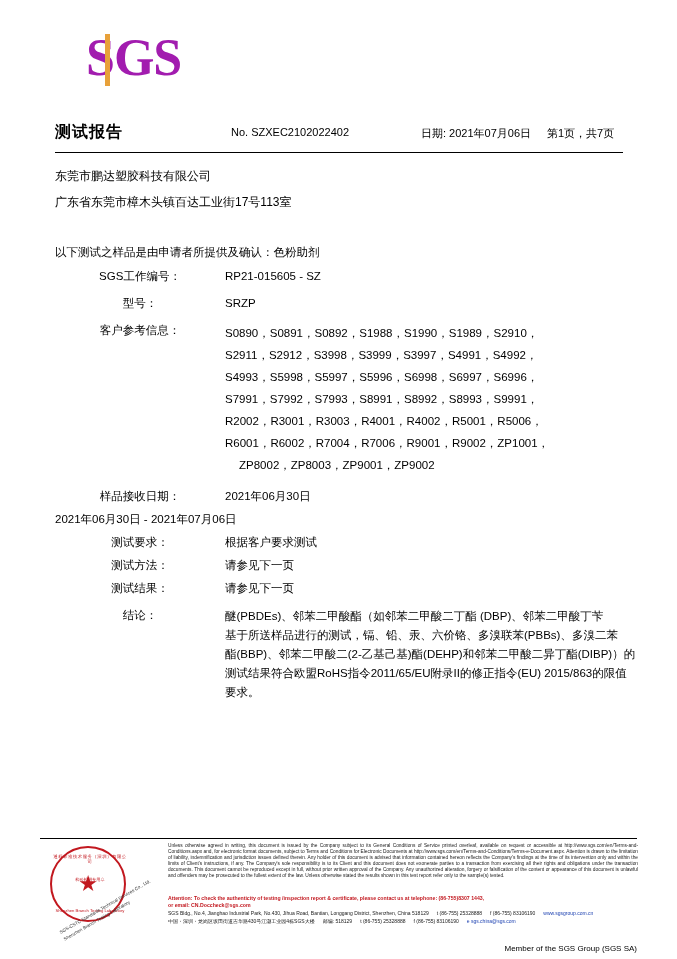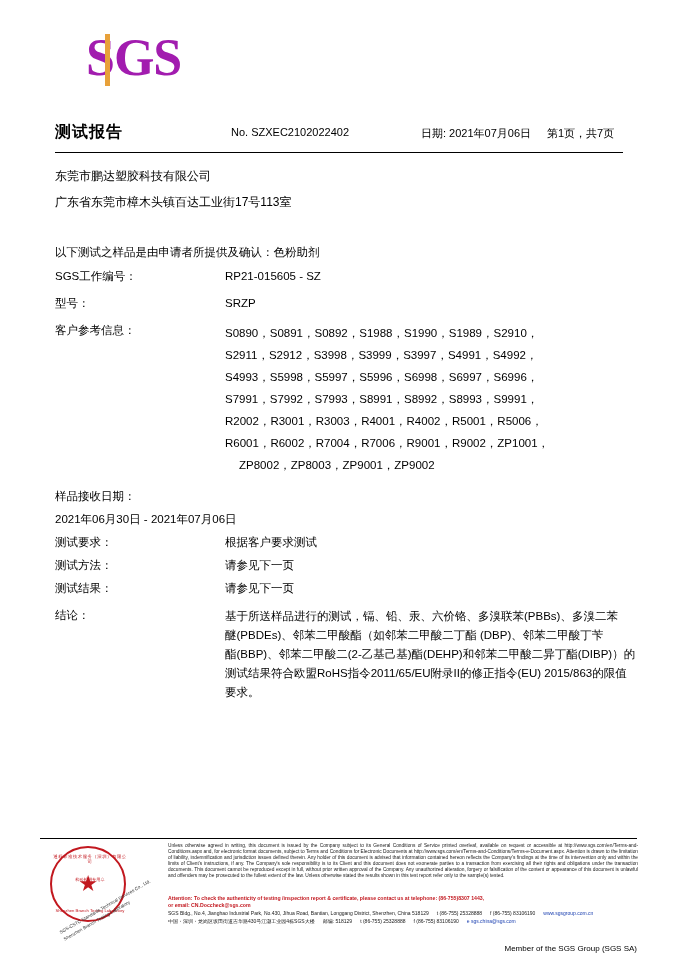--- a/index.html
+++ b/index.html
@@ -118,20 +118,21 @@
   }
   .frow {
     display: flex;
     align-items: flex-start;
     margin-bottom: 10px;
   }
   .flabel {
     width: 170px;
     flex: 0 0 170px;
     line-height: 17px;
+    text-align: center;
   }
   .fvalue {
     flex: 1;
     line-height: 17px;
   }
   .fvalue-lines div {
     line-height: 22px;
     white-space: pre;
   }
   .indent-1 { padding-left: 14px; }
@@ -304,20 +305,21 @@
         <div>S4993，S5998，S5997，S5996，S6998，S6997，S6996，</div>
         <div>S7991，S7992，S7993，S8991，S8992，S8993，S9991，</div>
         <div>R2002，R3001，R3003，R4001，R4002，R5001，R5006，</div>
         <div>R6001，R6002，R7004，R7006，R9001，R9002，ZP1001，</div>
         <div class="indent-1">ZP8002，ZP8003，ZP9001，ZP9002</div>
       </div>
     </div>
 
     <div class="frow tight" style="margin-top:12px;">
       <div class="flabel">样品接收日期：</div>
+      <div class="fvalue">2021年06月30日</div>
     </div>
 
     <div class="frow tight">
       <div class="fvalue">2021年06月30日 - 2021年07月06日</div>
     </div>
 
     <div class="frow tight">
       <div class="flabel">测试要求：</div>
       <div class="fvalue">根据客户要求测试</div>
     </div>
@@ -328,22 +330,22 @@
     </div>
 
     <div class="frow tight">
       <div class="flabel">测试结果：</div>
       <div class="fvalue">请参见下一页</div>
     </div>
 
     <div class="frow conclusion" style="margin-top:10px;">
       <div class="flabel">结论：</div>
       <div class="fvalue fvalue-lines">
+        <div style="line-height:19px">醚(PBDEs)、邻苯二甲酸酯（如邻苯二甲酸二丁酯 (DBP)、邻苯二甲酸丁苄</div>
         <div style="line-height:19px">基于所送样品进行的测试，镉、铅、汞、六价铬、多溴联苯(PBBs)、多溴二苯</div>
-        <div style="line-height:19px">醚(PBDEs)、邻苯二甲酸酯（如邻苯二甲酸二丁酯 (DBP)、邻苯二甲酸丁苄</div>
         <div style="line-height:19px">酯(BBP)、邻苯二甲酸二(2-乙基己基)酯(DEHP)和邻苯二甲酸二异丁酯(DIBP)）的</div>
         <div style="line-height:19px">测试结果符合欧盟RoHS指令2011/65/EU附录II的修正指令(EU) 2015/863的限值</div>
         <div style="line-height:19px">要求。</div>
       </div>
     </div>
 
   </div>
 
   <div class="footer-line"></div>
 

